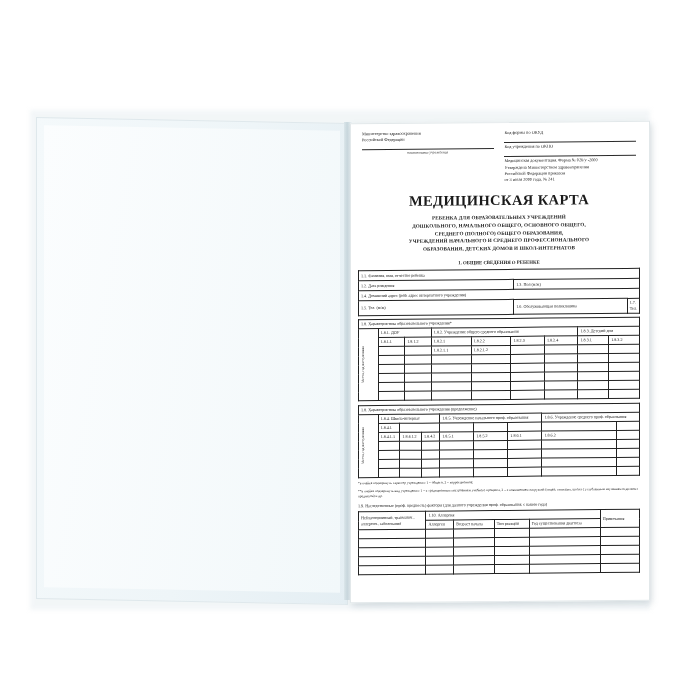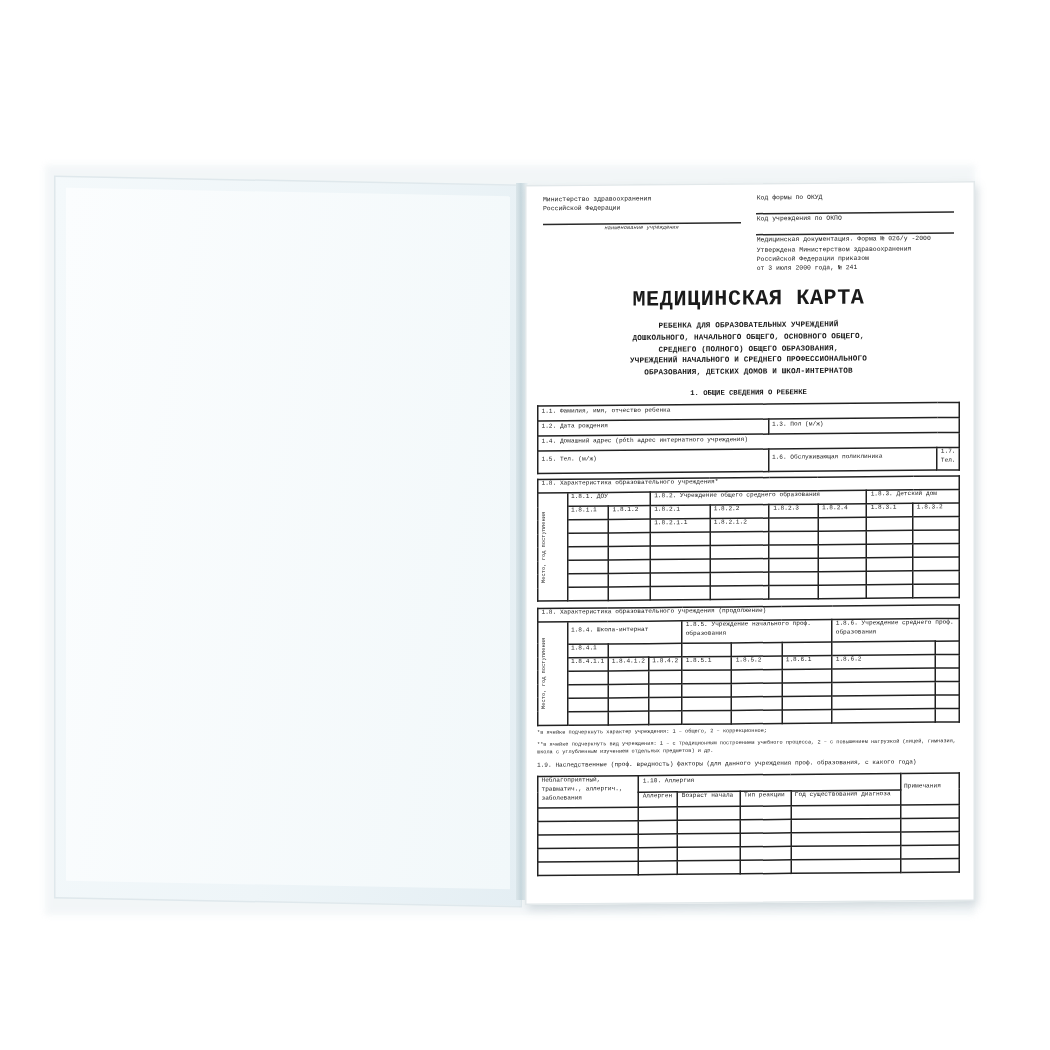--- a/index.html
+++ b/index.html
@@ -6,21 +6,21 @@
     margin: 0;
     padding: 0;
     background: #ffffff;
   }
   #page {
     position: relative;
     width: 700px;
     height: 700px;
     overflow: hidden;
     background: #ffffff;
-    font-family: Liberation Mono, monospace;
+    font-family: Liberation Serif, serif;
   }
   
   .book-shadow {
     position: absolute;
     left: 30px;
     top: 110px;
     width: 620px;
     height: 500px;
     background: #e9eff2;
     filter: blur(2px);

